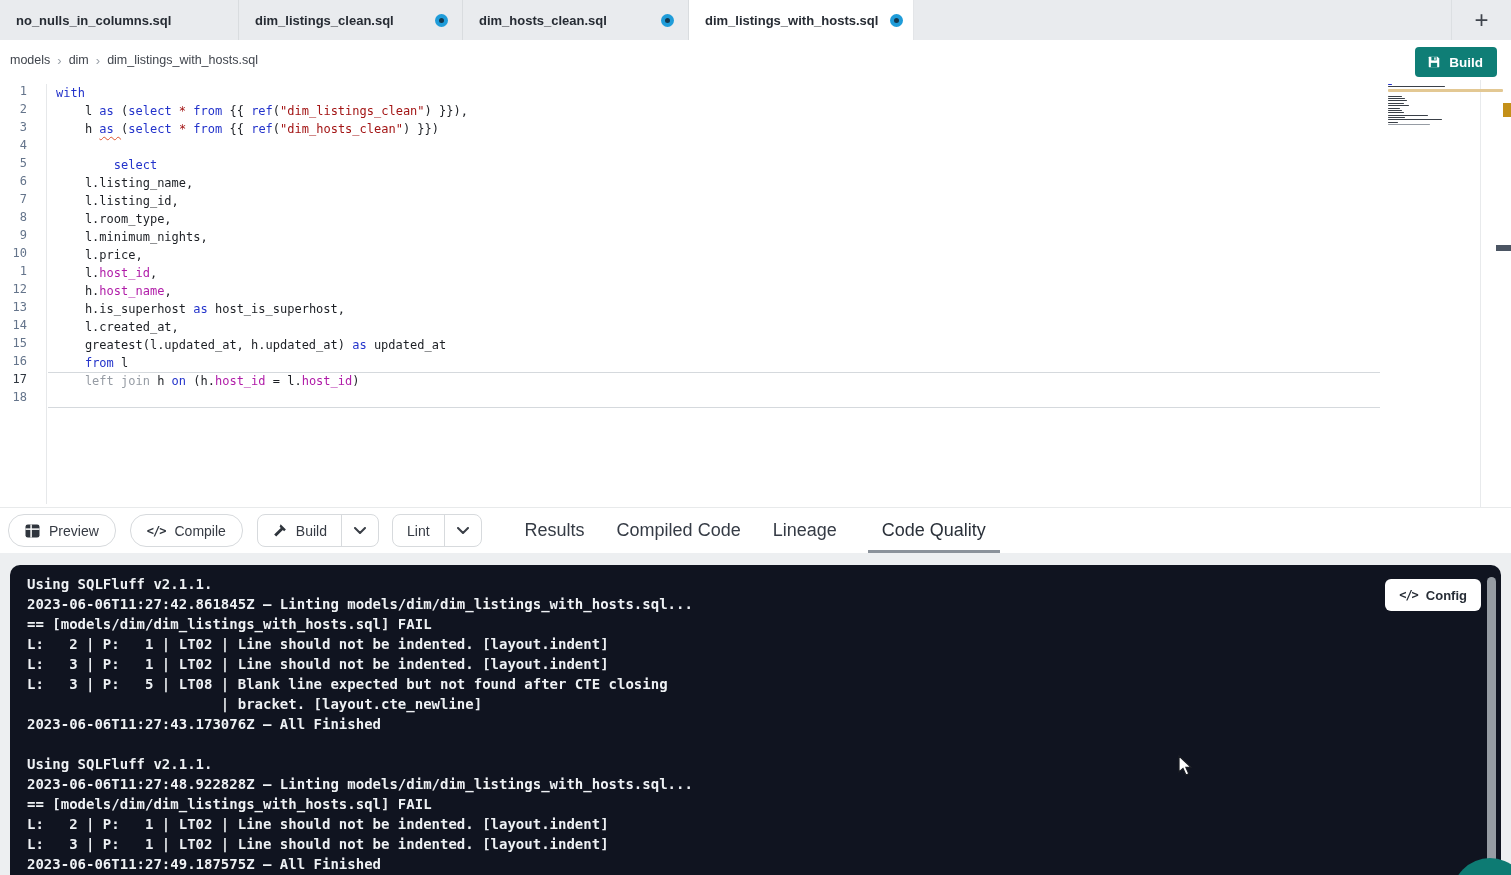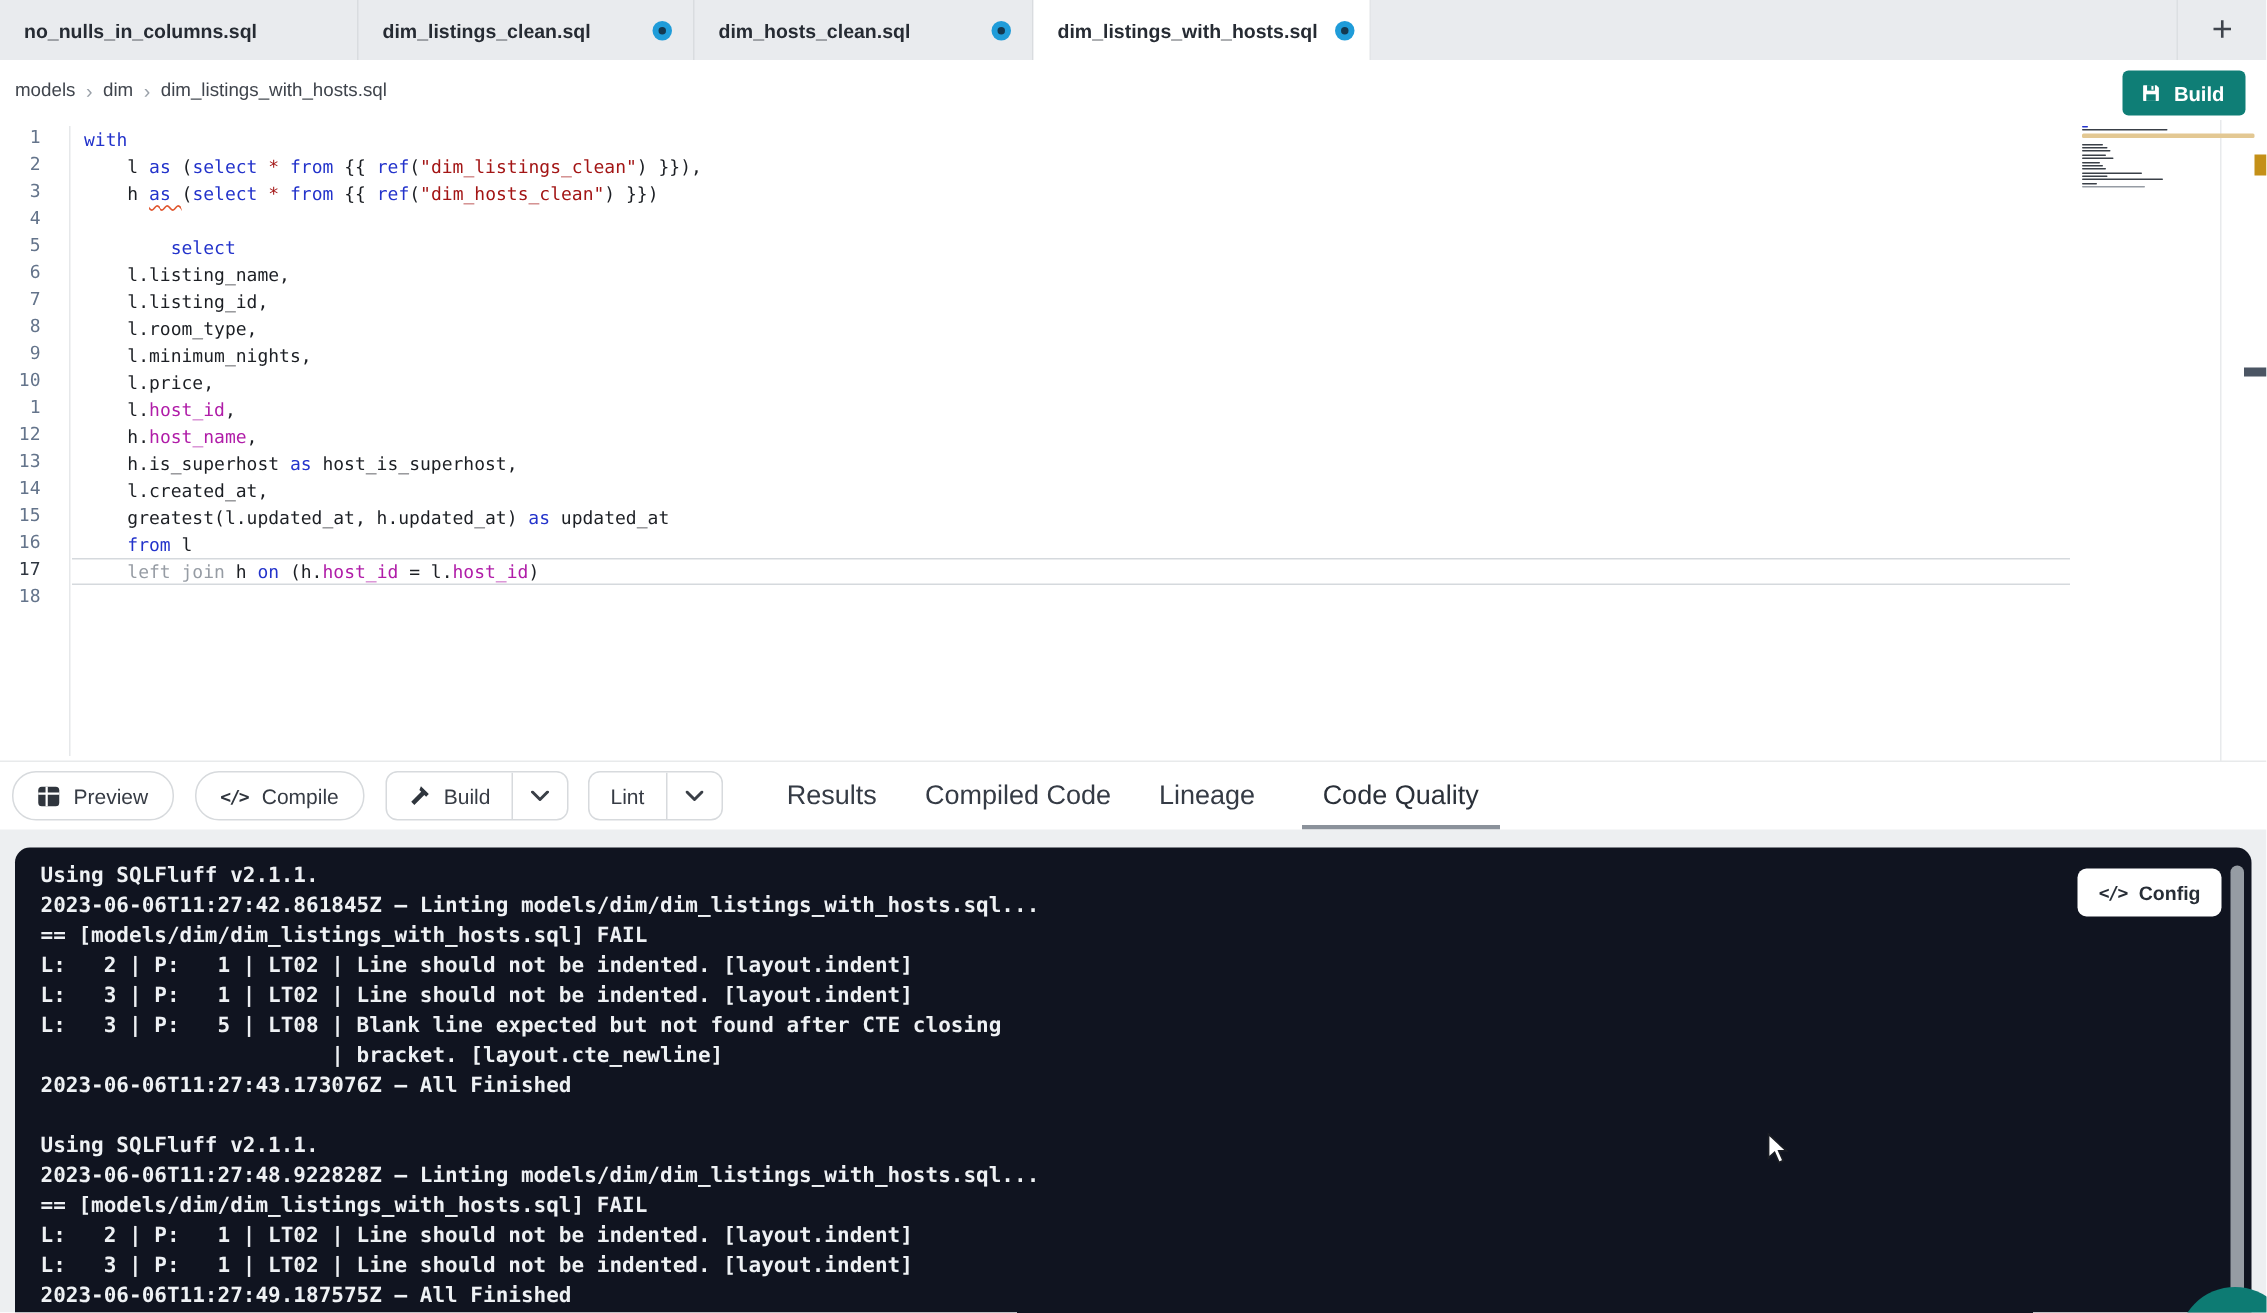--- a/index.html
+++ b/index.html
@@ -25,21 +25,21 @@
   .crumb-sep { color:#9aa1a9; margin:0 7px; font-size:13px; }
   .save-btn { position:absolute; right:14px; top:7px; height:30px; padding:0 14px 0 12px; background:#0f7e76; border:none; border-radius:4px; color:#fff; font-size:13.5px; font-weight:700; display:flex; align-items:center; gap:8px; font-family:"Liberation Sans",sans-serif; cursor:pointer; }
 
   
   .editor { position:absolute; left:0; top:80px; width:1511px; height:428px; background:#fff; border-bottom:1px solid #e8eaeb; }
   .gutter { position:absolute; left:0; top:4px; width:47px; border-right:1px solid #e6e8ea; height:420px; }
   .ln { height:18px; line-height:18px; font:12px "DejaVu Sans Mono", monospace; color:#64748b; text-align:right; padding-right:19px; }
   .ln.act { color:#2f3640; }
   .code-col { position:absolute; left:48px; top:4px; width:1332px; }
   .cl { height:18px; line-height:18px; font:12px/18px "DejaVu Sans Mono", monospace; white-space:pre; color:#1c1f24; padding-left:8px; }
-  .cl.act { border-top:1px solid #d5d9dd; border-bottom:1px solid #d5d9dd; height:18px; line-height:16px; }
+  .cl.act { border-top:1px solid #d5d9dd; border-bottom:1px solid #d5d9dd; height:36px; line-height:16px; }
   .tk-kw  { color:#2333cb; }
   .tk-str { color:#a31515; }
   .tk-op  { color:#a31515; }
   .tk-var { color:#b01ca8; }
   .tk-gray{ color:#969ca4; }
   .tk-txt { color:#1c1f24; }
   .tk-kwsq{ color:#2333cb; text-decoration:underline wavy #e0552d 1px; text-underline-offset:3px; text-decoration-skip-ink:none; }
 
   .rail-sep { position:absolute; left:1480px; top:0; width:1px; height:428px; background:#e8eaec; }
   .minimap { position:absolute; left:1388px; top:4px; width:118px; }

